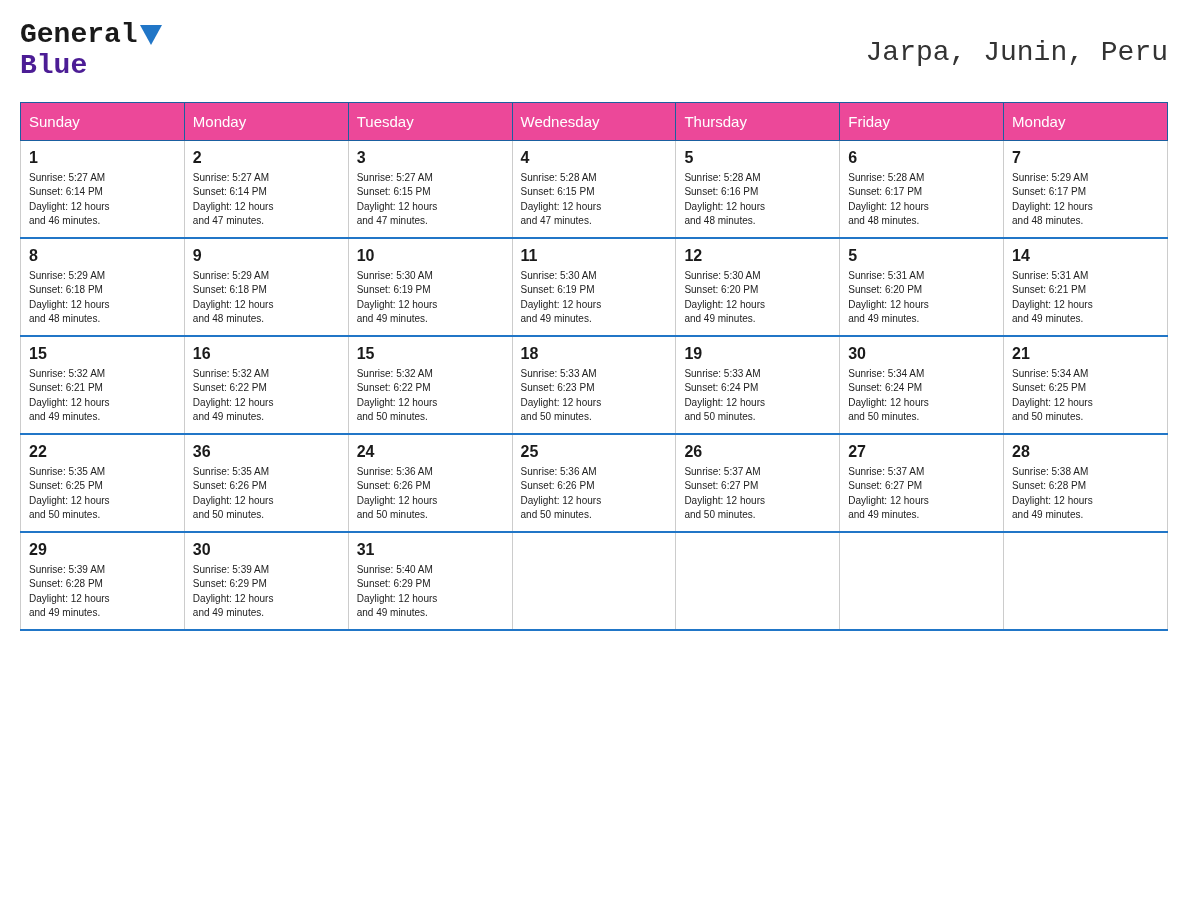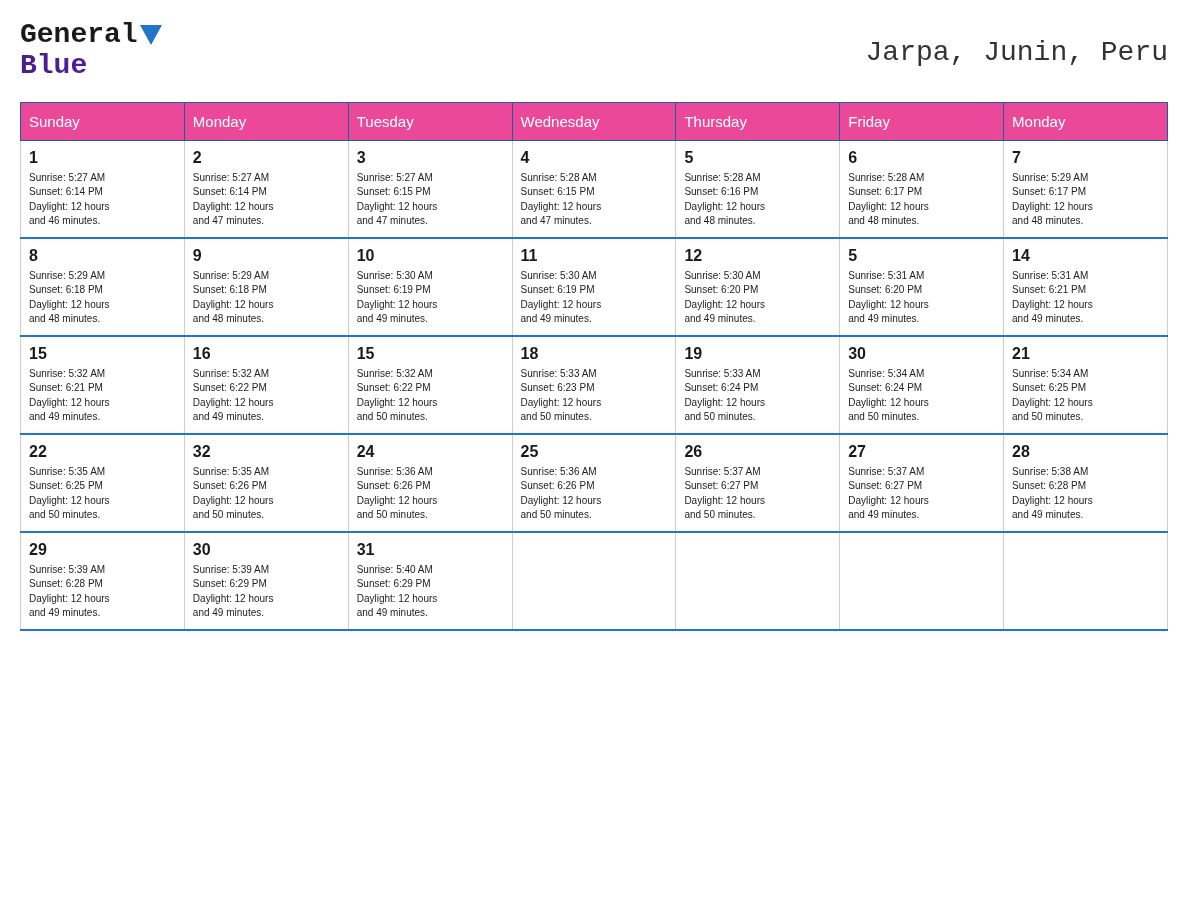--- a/index.html
+++ b/index.html
@@ -214,21 +214,21 @@
           <span class="day-number">21</span>
           <div class="day-info">Sunrise: 5:34 AM<br>Sunset: 6:25 PM<br>Daylight: 12 hours<br>and 50 minutes.</div>
         </td>
       </tr>
       <tr>
         <td>
           <span class="day-number">22</span>
           <div class="day-info">Sunrise: 5:35 AM<br>Sunset: 6:25 PM<br>Daylight: 12 hours<br>and 50 minutes.</div>
         </td>
         <td>
-          <span class="day-number">32</span>
+          <span class="day-number">36</span>
           <div class="day-info">Sunrise: 5:35 AM<br>Sunset: 6:26 PM<br>Daylight: 12 hours<br>and 50 minutes.</div>
         </td>
         <td>
           <span class="day-number">24</span>
           <div class="day-info">Sunrise: 5:36 AM<br>Sunset: 6:26 PM<br>Daylight: 12 hours<br>and 50 minutes.</div>
         </td>
         <td>
           <span class="day-number">25</span>
           <div class="day-info">Sunrise: 5:36 AM<br>Sunset: 6:26 PM<br>Daylight: 12 hours<br>and 50 minutes.</div>
         </td>

